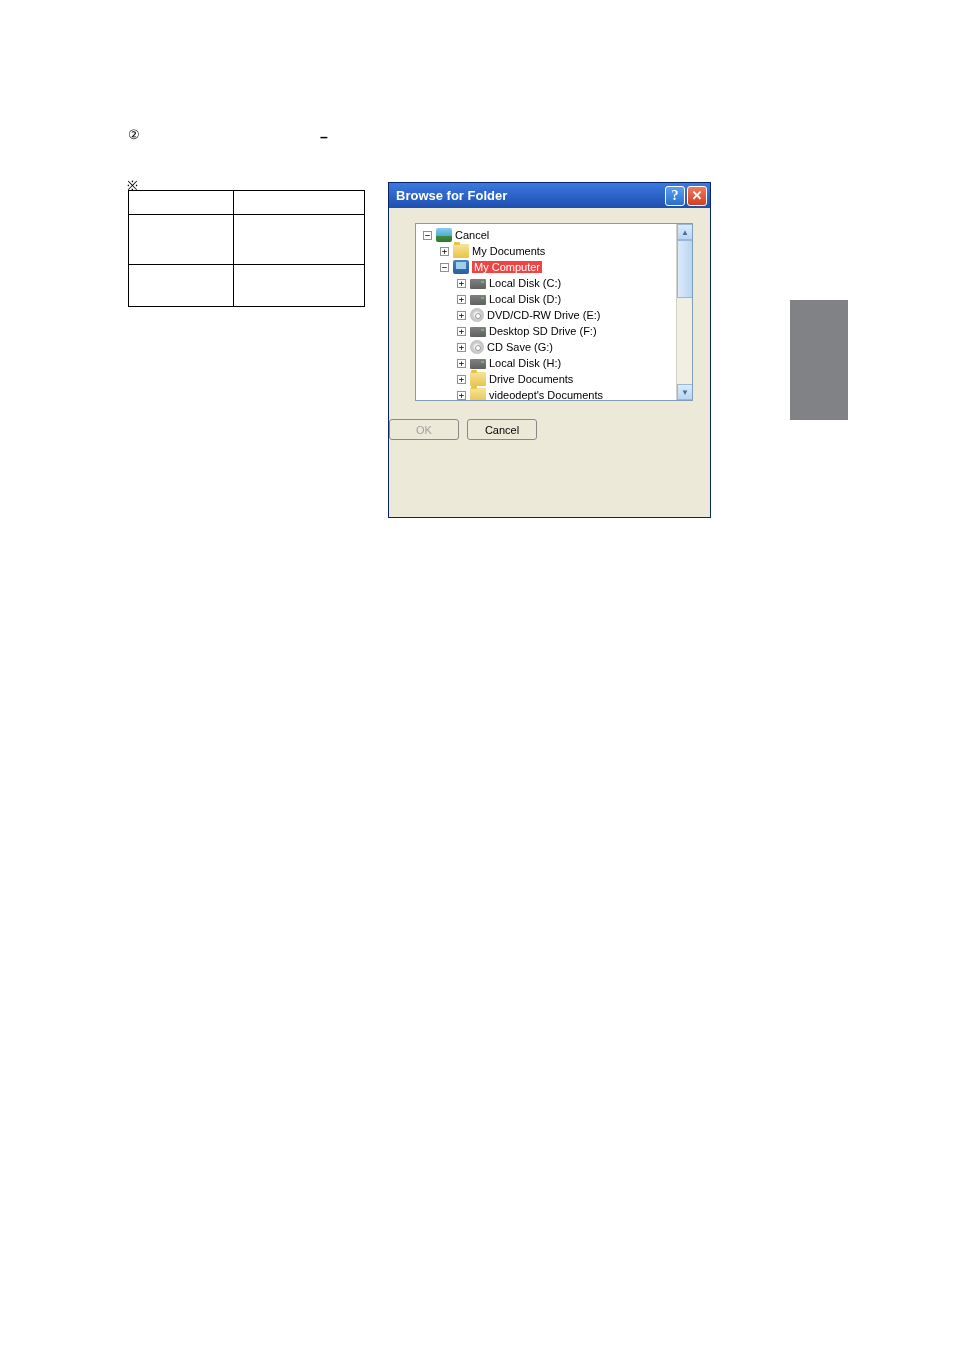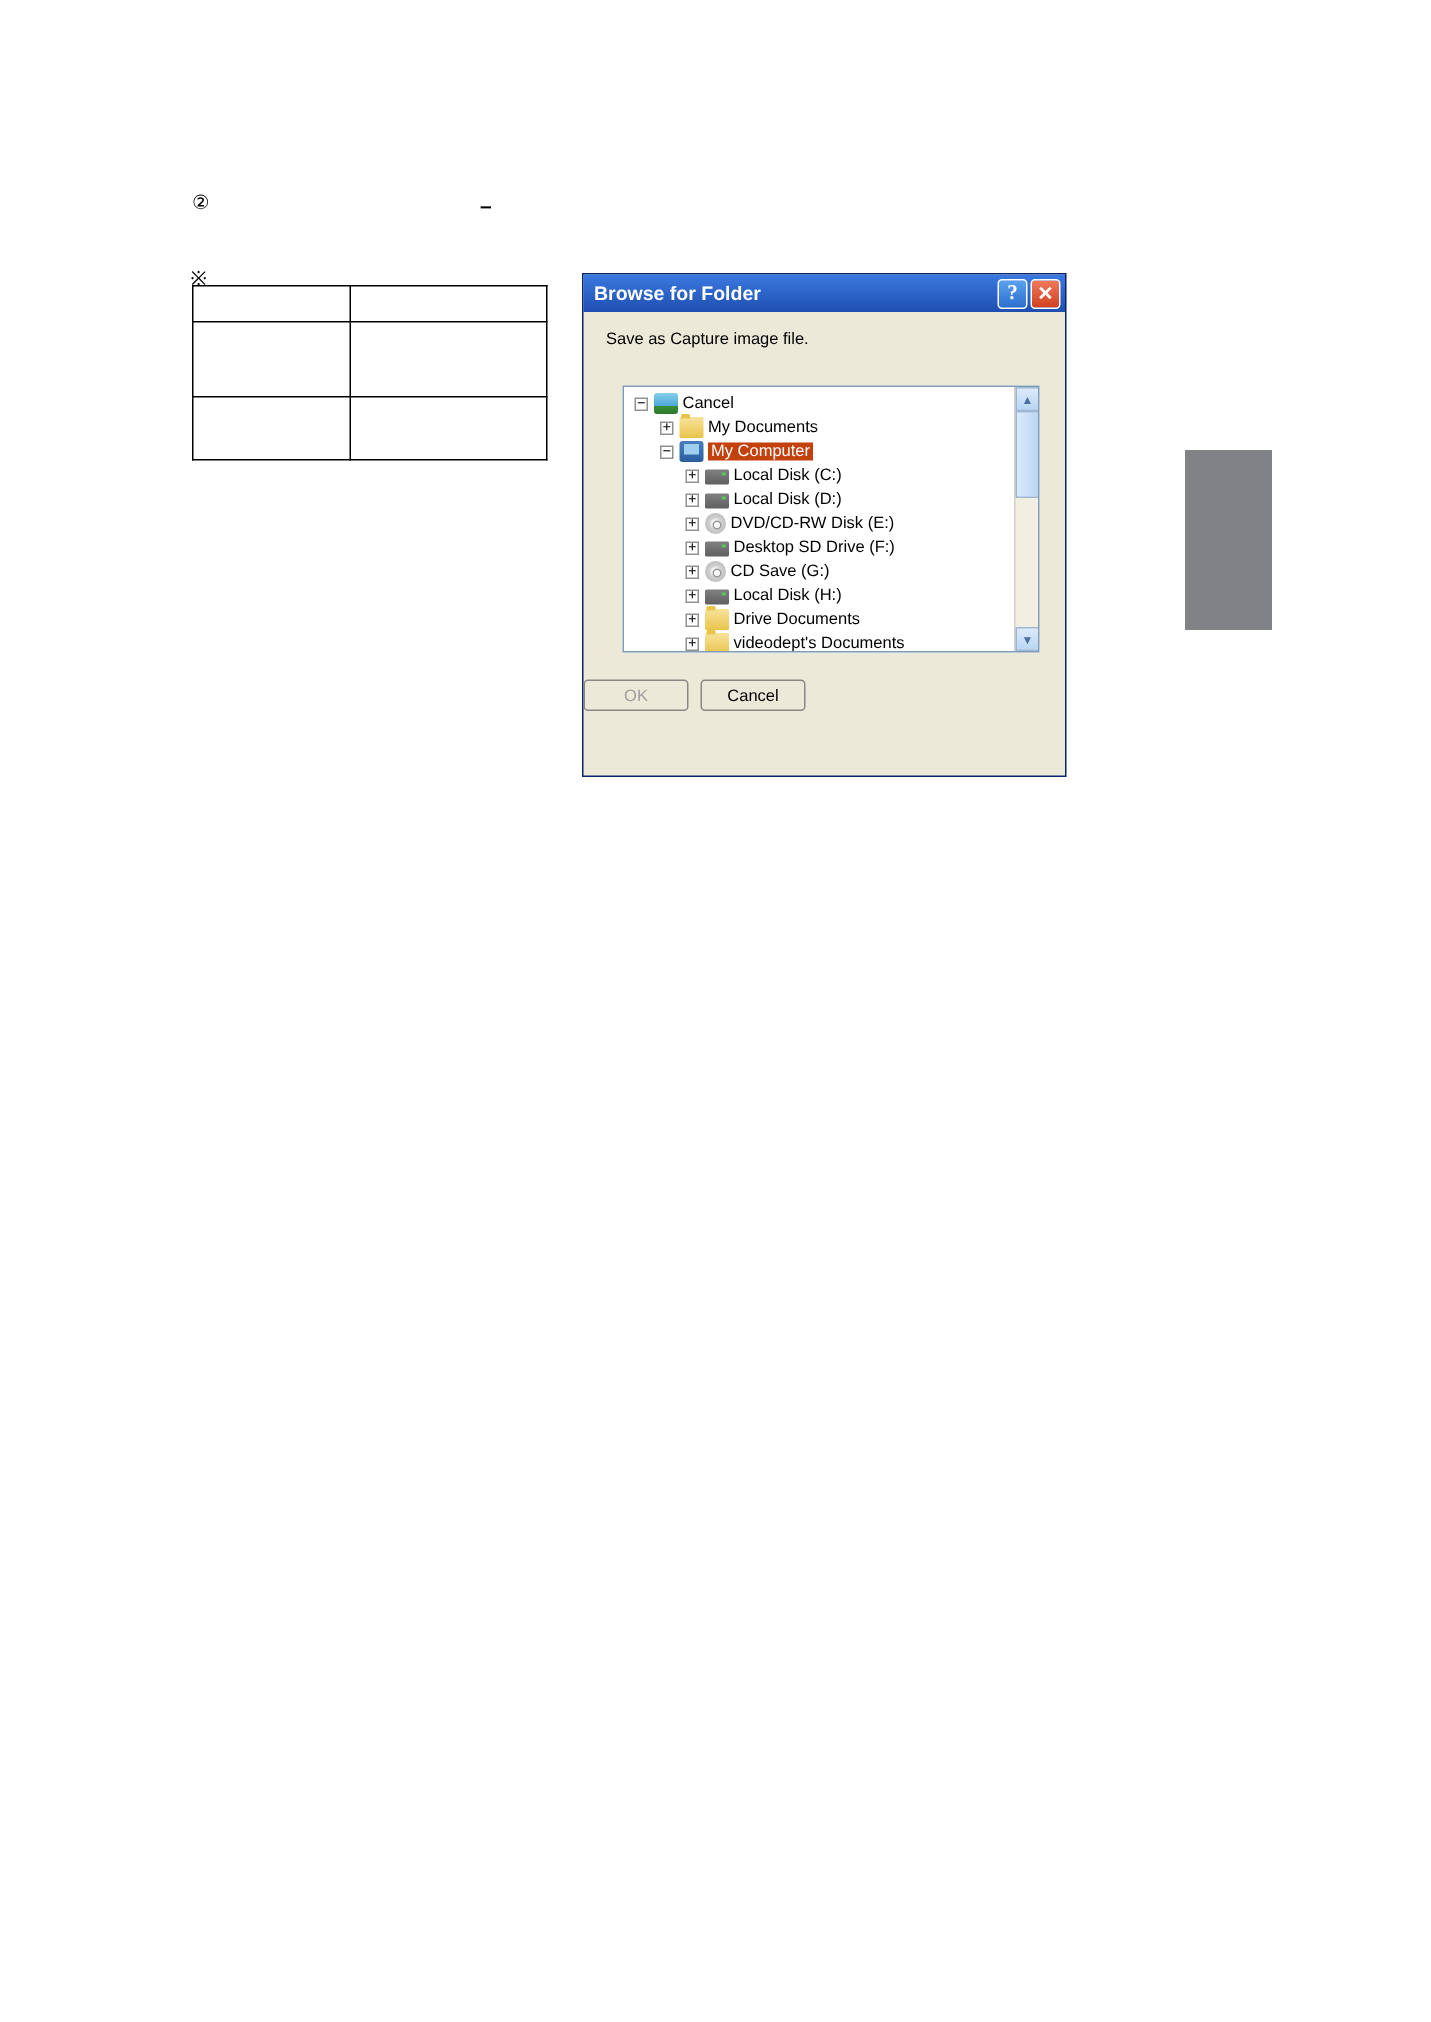--- a/index.html
+++ b/index.html
@@ -192,21 +192,21 @@
       position: absolute;
       top: 5px;
       left: 5px;
       width: 4px;
       height: 4px;
       background: #fff;
       border: 1px solid #999;
       border-radius: 50%;
     }
     .selected-label {
-      background: #c2410c;
+      background: #ef4444;
       color: #fff;
       padding: 0 2px;
     }
     .spacer { display: inline-block; }
     .scrollbar {
       position: absolute;
       right: 0;
       top: 0;
       bottom: 0;
       width: 16px;
@@ -284,21 +284,20 @@
   </tr>
 </tbody>
   </table>
 
 <div class="dialog">
   <div class="titlebar">
     <span class="titlebar-title">Browse for Folder</span>
     <div class="titlebar-btn help-btn">?</div>
     <div class="titlebar-btn close-btn">✕</div>
   </div>
-  <div class="dialog-label">Save as Capture image file.</div>
 
   <div class="tree-container">
     <div class="tree">
       <div class="tree-row">
         <span class="spacer" style="width:4px"></span>
         <span class="expand-box">−</span>
         <span class="tree-icon icon-desktop"></span>
         <span>Cancel</span>
       </div>
       <div class="tree-row">
@@ -322,21 +321,21 @@
       <div class="tree-row">
         <span class="spacer" style="width:38px"></span>
         <span class="expand-box">+</span>
         <span class="tree-icon icon-drive"></span>
         <span>Local Disk (D:)</span>
       </div>
       <div class="tree-row">
         <span class="spacer" style="width:38px"></span>
         <span class="expand-box">+</span>
         <span class="tree-icon icon-cdrom"></span>
-        <span>DVD/CD-RW Disk (E:)</span>
+        <span>DVD/CD-RW Drive (E:)</span>
       </div>
       <div class="tree-row">
         <span class="spacer" style="width:38px"></span>
         <span class="expand-box">+</span>
         <span class="tree-icon icon-drive"></span>
         <span>Desktop SD Drive (F:)</span>
       </div>
       <div class="tree-row">
         <span class="spacer" style="width:38px"></span>
         <span class="expand-box">+</span>

